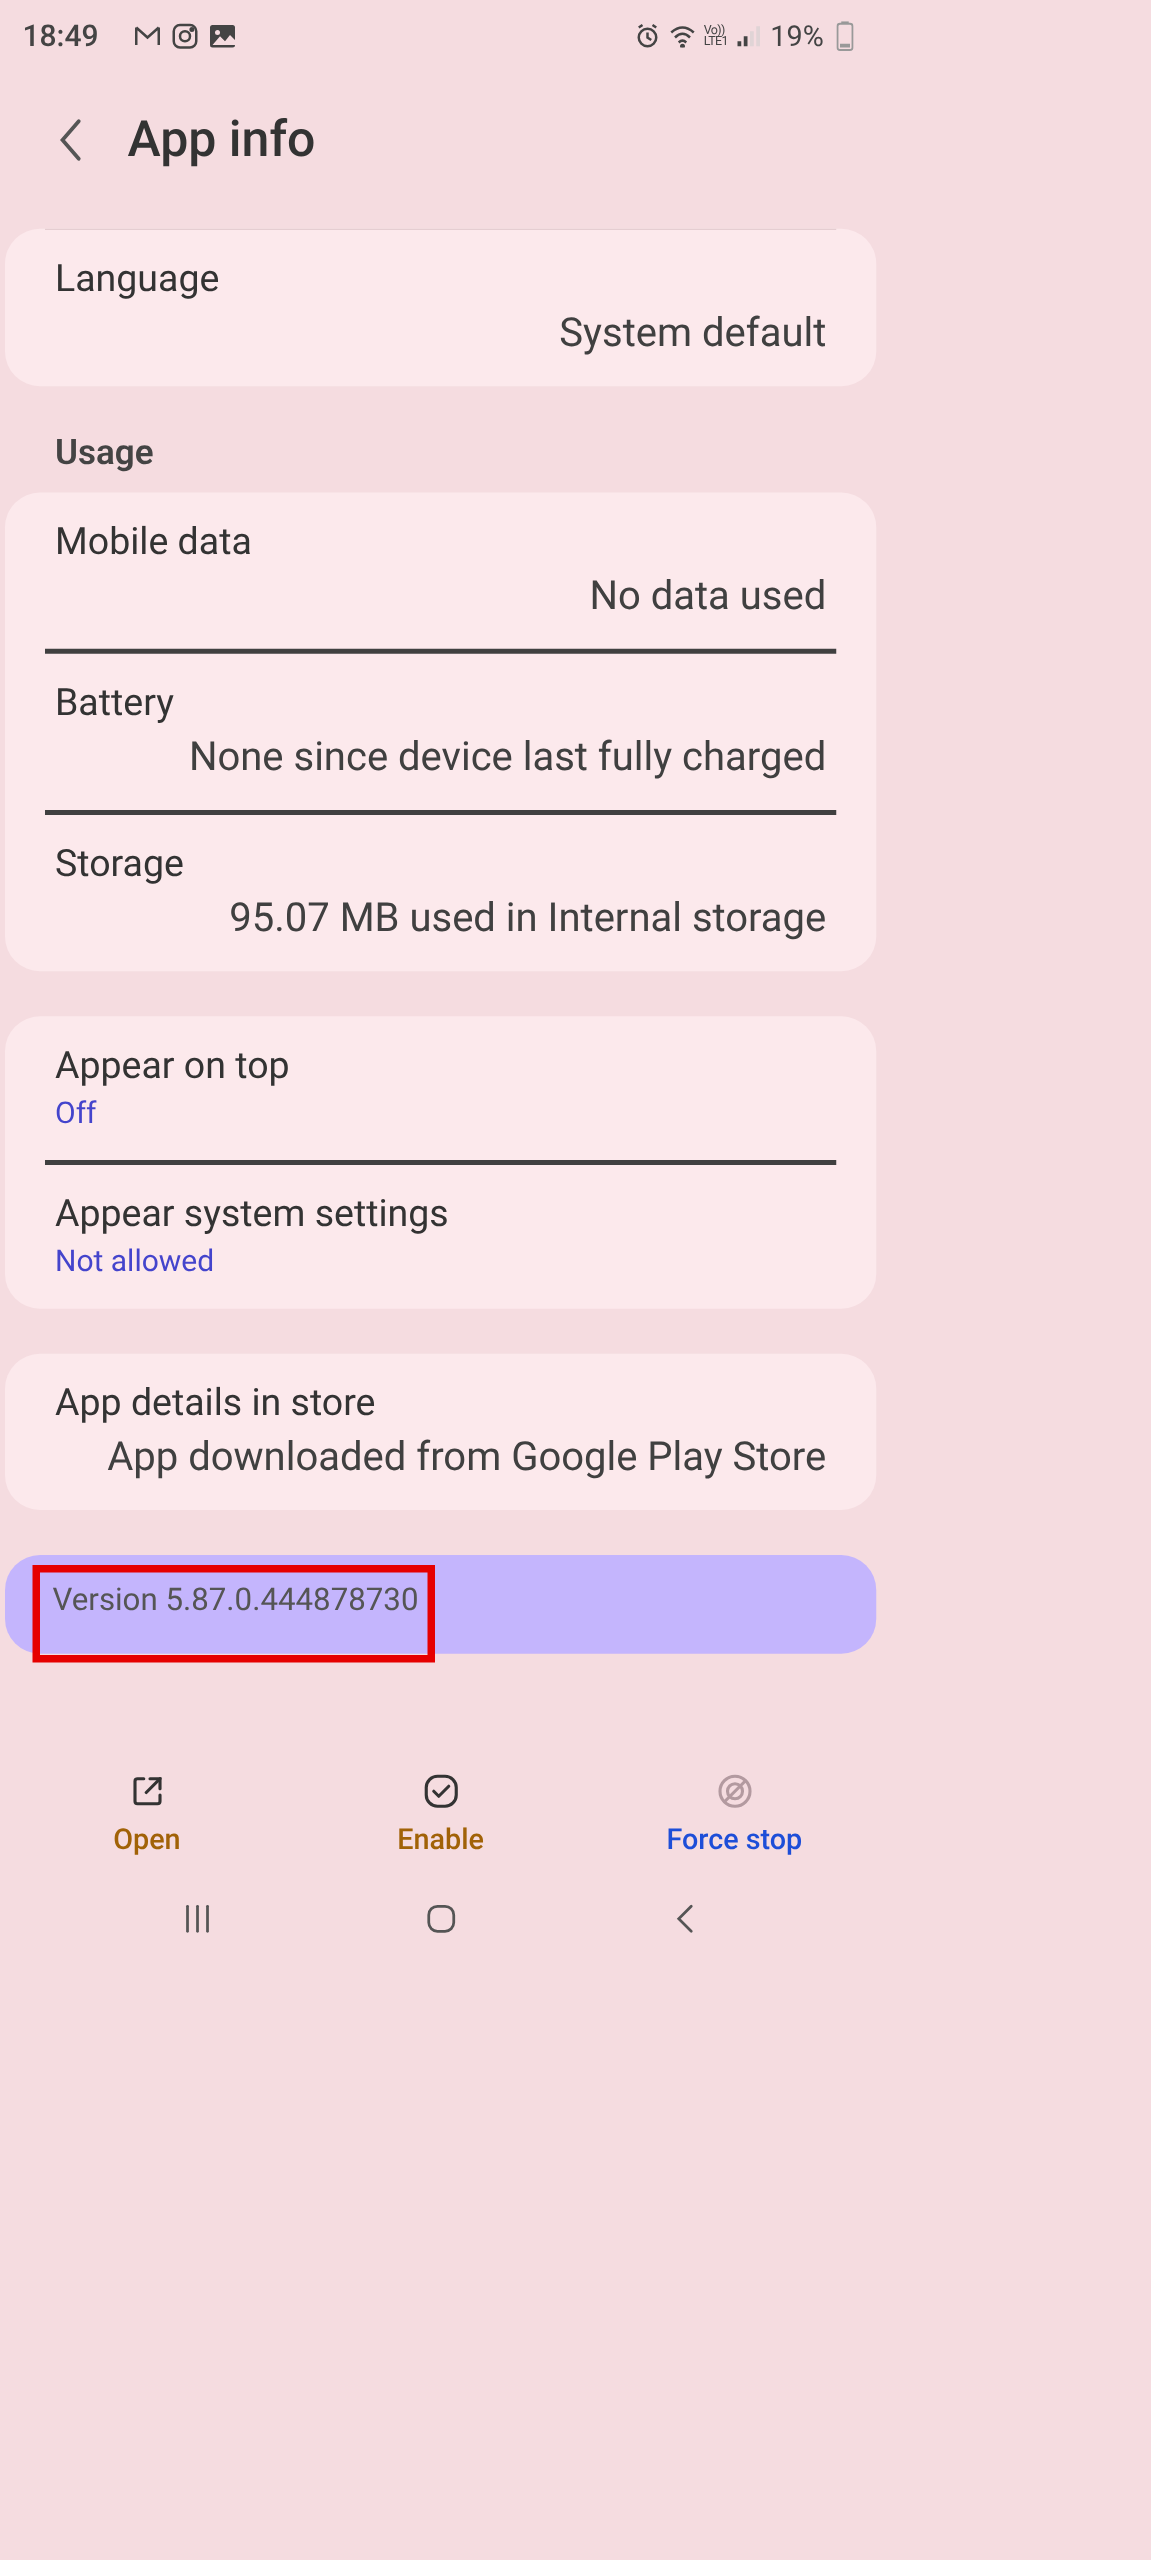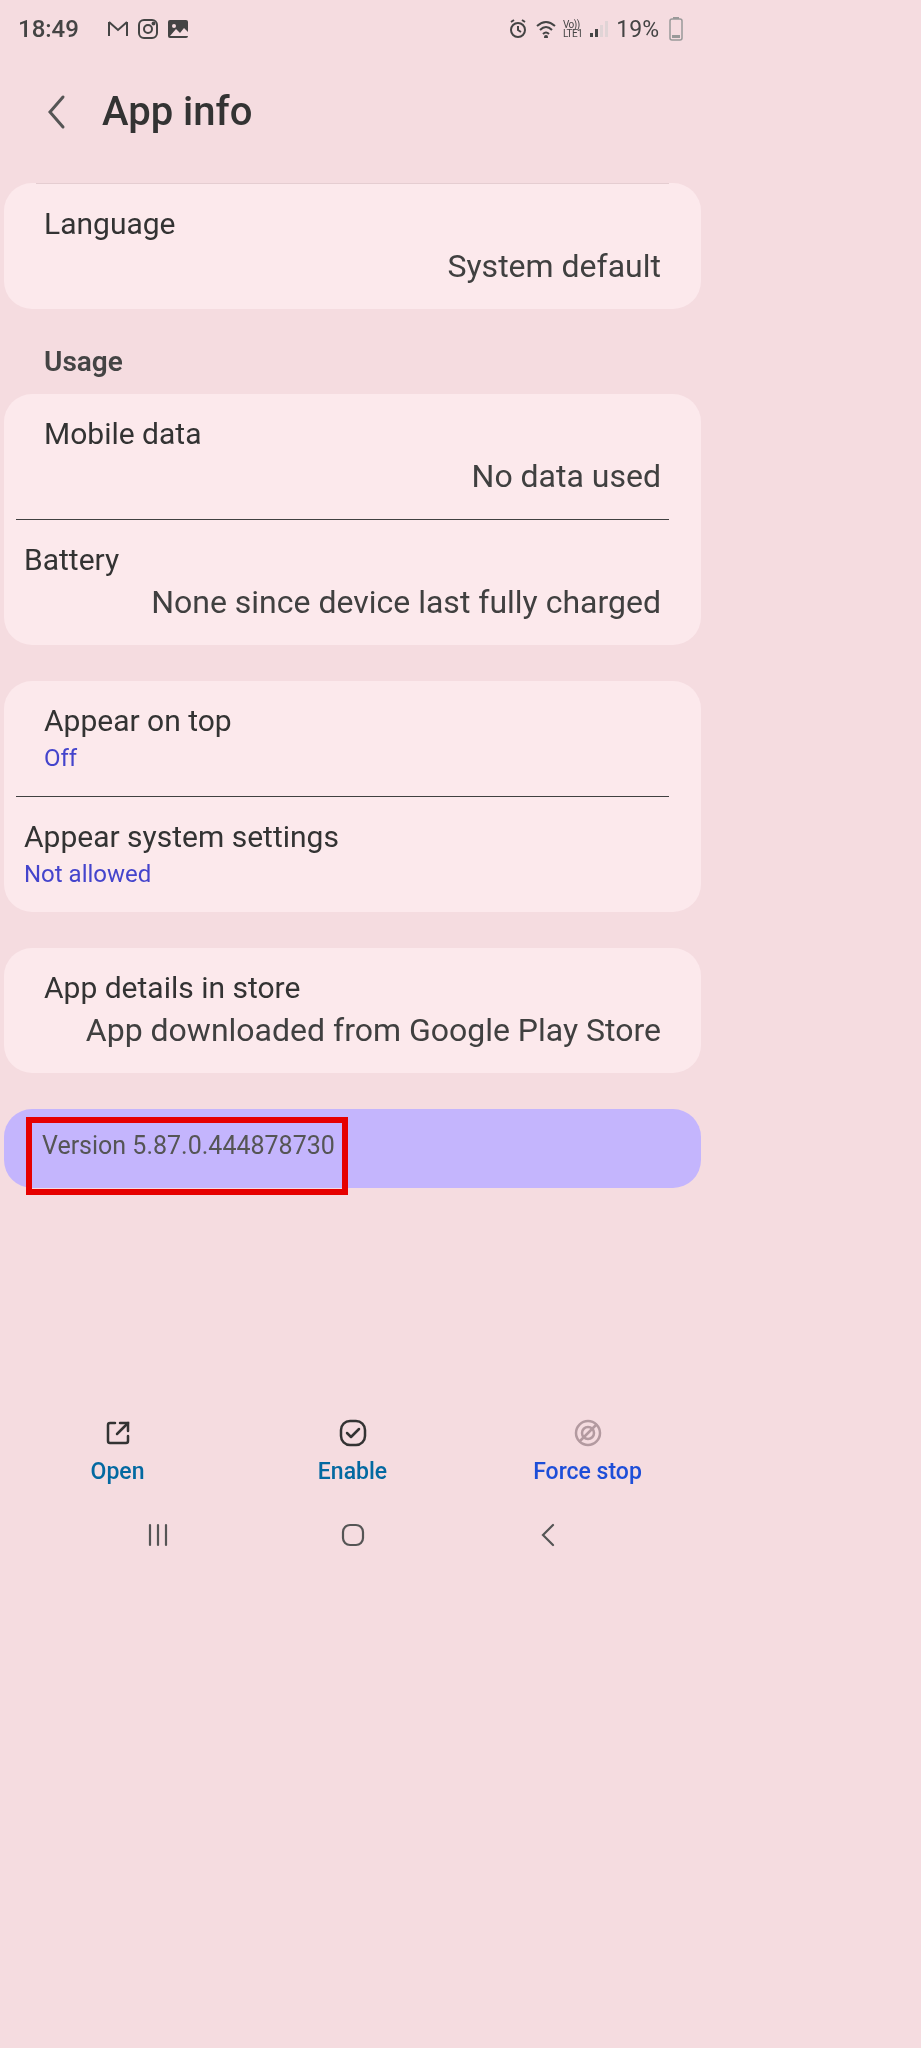--- a/index.html
+++ b/index.html
@@ -118,22 +118,22 @@
     padding: 22px 40px 24px 40px;
     border-bottom: 1px solid #e5cdd1;
     margin: 0 0;
   }
   
   .card .list-item {
     border-bottom: none;
   }
   
   .card .list-item + .list-item {
-    border-top: 1px solid #404040;
-    margin-left: 12px;
+    border-top: 4px solid #404040;
+    margin-left: 32px;
     margin-right: 32px;
     padding-left: 8px;
     padding-right: 8px;
   }
   
   .card .list-item:first-child {
     padding-left: 40px;
     padding-right: 40px;
   }
   
@@ -191,21 +191,21 @@
     justify-content: space-around;
     align-items: center;
     padding: 26px 0 18px 0;
   }
   
   .action-btn {
     display: flex;
     flex-direction: column;
     align-items: center;
     gap: 10px;
-    color: #0369a1;
+    color: #a16207;
     flex: 1;
   }
   
   .action-btn.disabled {
     color: #1d4ed8;
   }
   
   .action-icon {
     width: 30px;
     height: 30px;
@@ -328,20 +328,24 @@
     <div class="section-label">Usage</div>
 
     <div class="card">
       <div class="list-item">
         <div class="item-title">Mobile data</div>
         <div class="item-sub">No data used</div>
       </div>
       <div class="list-item">
         <div class="item-title">Battery</div>
         <div class="item-sub">None since device last fully charged</div>
+      </div>
+      <div class="list-item">
+        <div class="item-title">Storage</div>
+        <div class="item-sub">95.07 MB used in Internal storage</div>
       </div>
     </div>
 
     <div class="card">
       <div class="list-item">
         <div class="item-title">Appear on top</div>
         <div class="item-sub-accent">Off</div>
       </div>
       <div class="list-item">
         <div class="item-title">Appear system settings</div>

